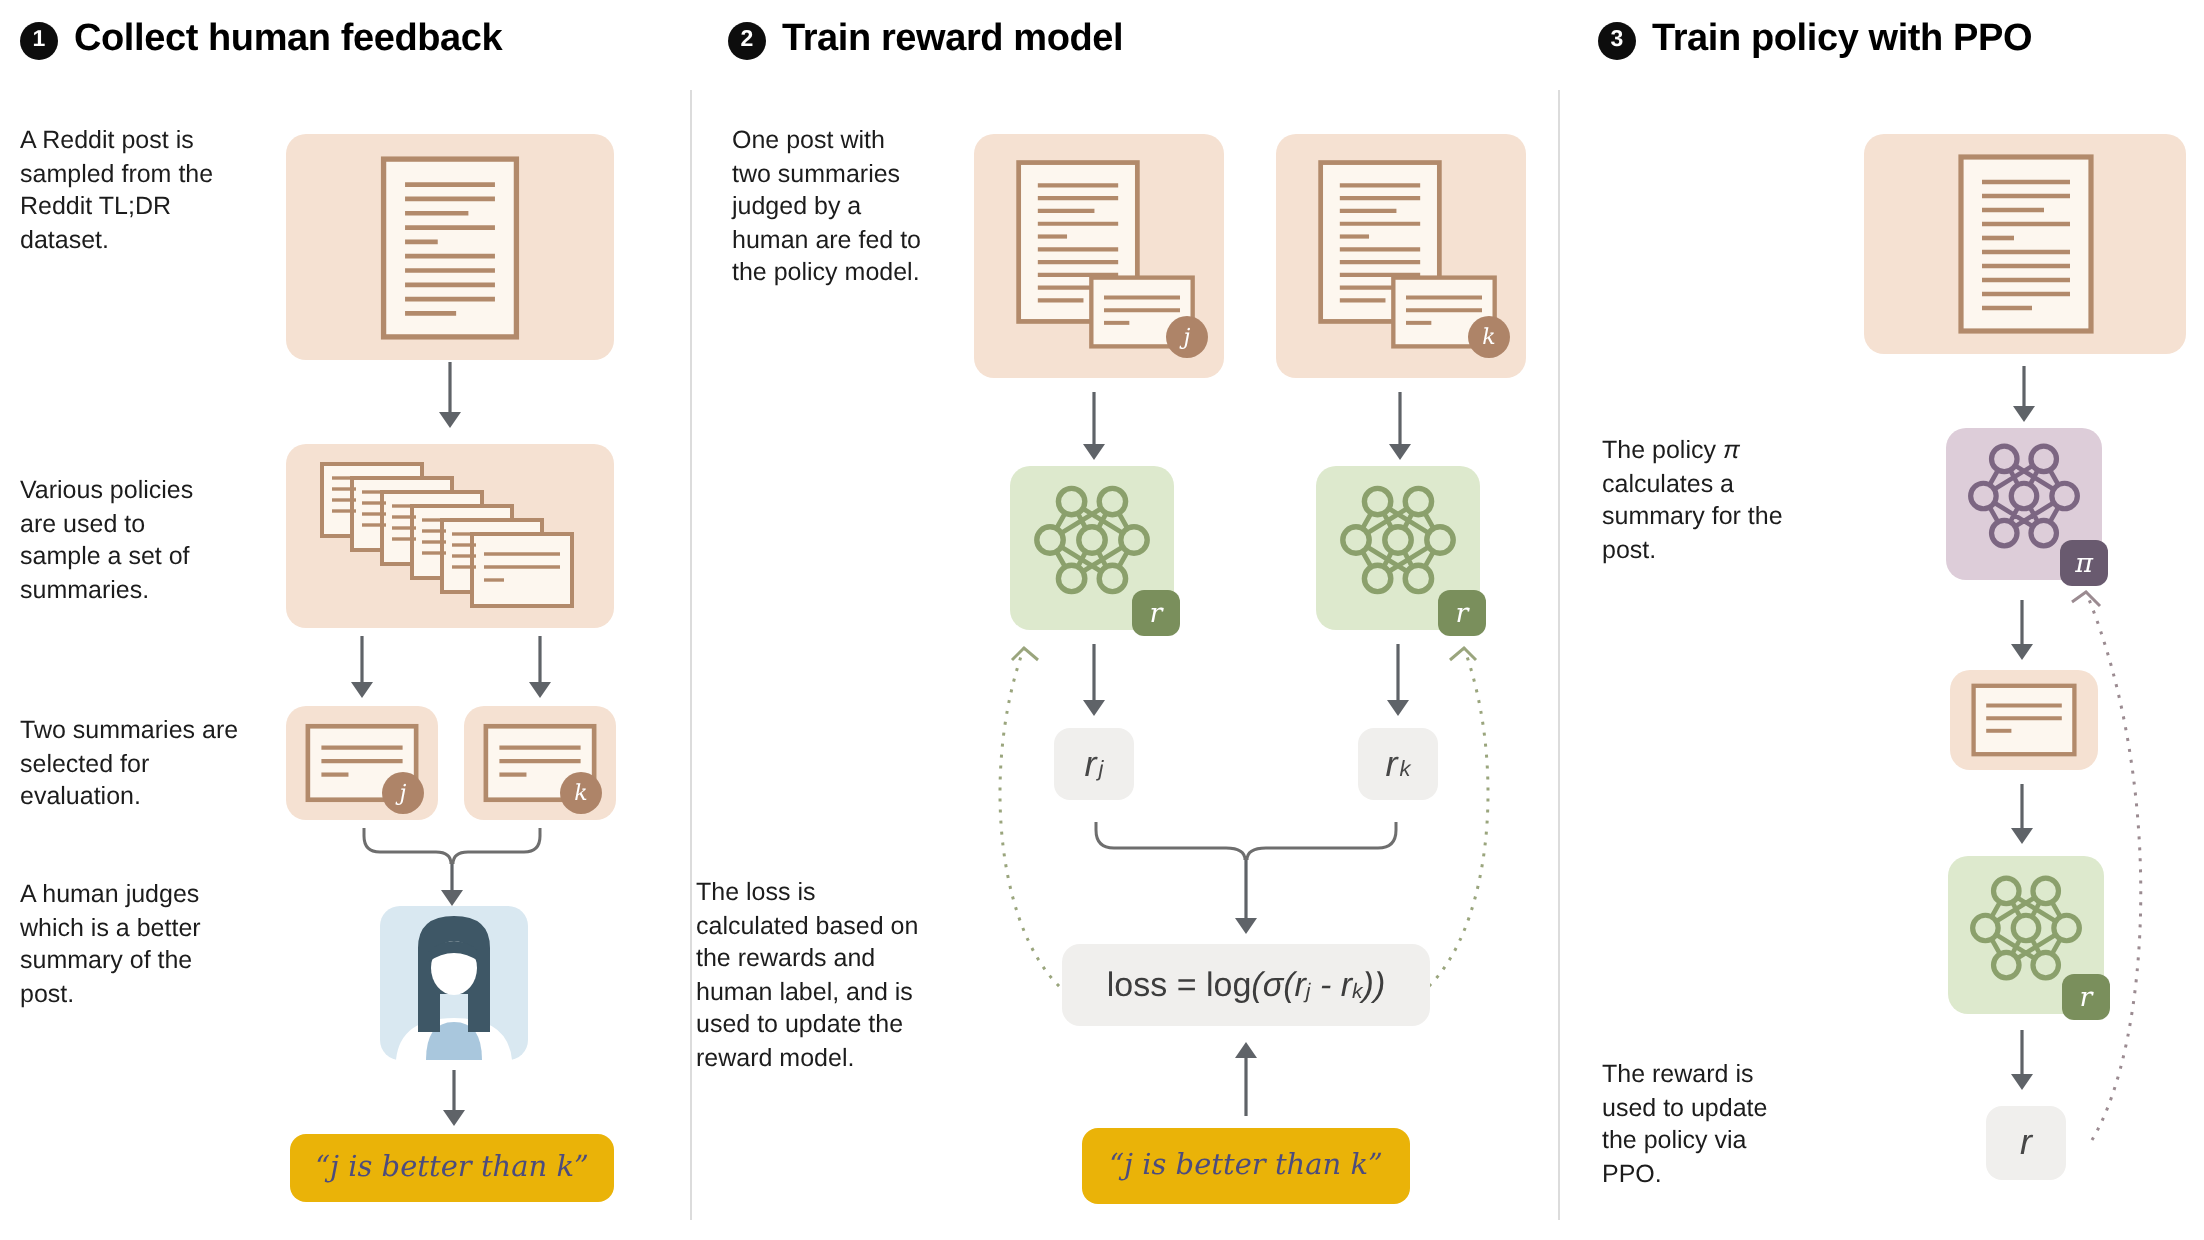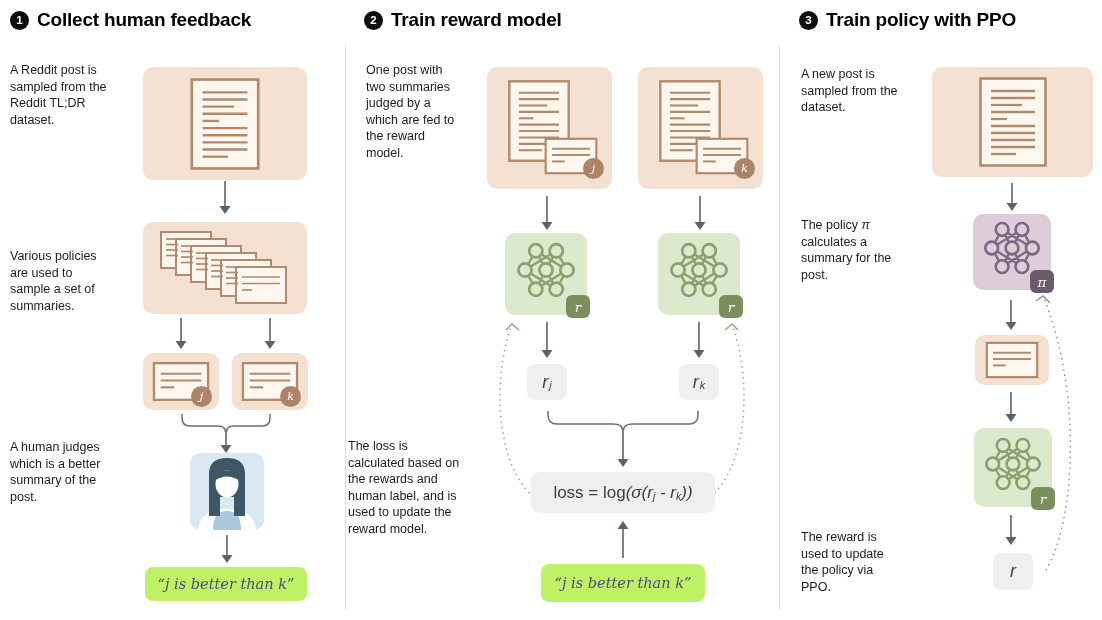--- a/index.html
+++ b/index.html
@@ -9,21 +9,21 @@
   .header{position:absolute;display:flex;align-items:center;gap:8px;white-space:nowrap;}
   .bullet{display:inline-flex;align-items:center;justify-content:center;width:19px;height:19px;
           border-radius:50%;background:#0d0d0d;color:#fff;font-size:11.5px;font-weight:bold;}
   .title{font-size:19px;font-weight:bold;letter-spacing:-0.2px;color:#000;}
   .cap{position:absolute;font-size:12.5px;line-height:1.32;color:#1c1c1c;}
   .box{position:absolute;border-radius:10px;}
   .peach{background:#f5e1d2;}
   .greenbg{background:#dde9cd;}
   .purplebg{background:#ddcdd9;}
   .bluebg{background:#d9e8f1;}
-  .quote{position:absolute;background:#bef264;border-radius:8px;display:flex;align-items:center;
+  .quote{position:absolute;background:#eab308;border-radius:8px;display:flex;align-items:center;
          justify-content:center;font-family:"DejaVu Serif",serif;font-style:italic;
          font-size:14.5px;color:#4c4c7e;}
   .flex-center{display:flex;align-items:center;justify-content:center;}
   .corner-badge{position:absolute;right:-3px;bottom:-3px;width:24px;height:23px;border-radius:6px;
          display:flex;align-items:center;justify-content:center;color:#fff;
          font-family:"DejaVu Serif",serif;font-style:italic;font-size:13.5px;}
   .badge-green{background:#7a8f5c;}
   .badge-purple{background:#695a6f;}
   .circ-badge{position:absolute;width:21px;height:21px;border-radius:50%;background:#ae8468;
          color:#fff;display:flex;align-items:center;justify-content:center;
@@ -69,21 +69,21 @@
           <line x1="13" y1="78" x2="38" y2="78"></line>
       </g>
     </svg>
   </div>
 
   <svg style="left:218px;top:181px;" width="14" height="33">
     <line x1="7" y1="0" x2="7" y2="26" stroke="#5f6368" stroke-width="1.6"></line>
     <polygon points="1.5,25 12.5,25 7,33" fill="#5f6368"></polygon>
   </svg>
 
-  <div class="cap" style="left:10px;top:248px;width:105px;">Various policies are used to sample a set of summaries.</div>
+  <div class="cap" style="left:10px;top:237px;width:105px;">Various policies are used to sample a set of summaries.</div>
 
   <div class="box peach flex-center" style="left:143px;top:222px;width:164px;height:92px;">
     <svg class="rel" width="132" height="76" viewBox="0 0 132 76">
       <g stroke="#b28a6b" stroke-width="2" fill="#fdf7ef">
         <rect x="2" y="2" width="50" height="36"></rect>
           <rect x="17" y="9" width="50" height="36"></rect>
         <rect x="32" y="16" width="50" height="36"></rect>
           <rect x="47" y="23" width="50" height="36"></rect>
         <rect x="62" y="30" width="50" height="36"></rect>
           <rect x="77" y="37" width="50" height="36"></rect>
@@ -118,20 +118,21 @@
 
   <svg style="left:174px;top:318px;" width="14" height="31">
     <line x1="7" y1="0" x2="7" y2="24" stroke="#5f6368" stroke-width="1.6"></line>
     <polygon points="1.5,23 12.5,23 7,31" fill="#5f6368"></polygon>
   </svg>
   <svg style="left:263px;top:318px;" width="14" height="31">
     <line x1="7" y1="0" x2="7" y2="24" stroke="#5f6368" stroke-width="1.6"></line>
     <polygon points="1.5,23 12.5,23 7,31" fill="#5f6368"></polygon>
   </svg>
 
+  <div class="cap" style="left:10px;top:357px;width:110px;">Two summaries are selected for evaluation.</div>
 
   <div class="box peach" style="left:143px;top:353px;width:76px;height:57px;">
     <svg style="left:9px;top:8px;" width="58" height="41" viewBox="0 0 60 42">
       <rect x="2" y="2" width="56" height="38" fill="#fdf7ef" stroke="#b28a6b" stroke-width="2.4"></rect>
       <g stroke="#b28a6b" stroke-width="2.2">
         <line x1="9" y1="13" x2="51" y2="13"></line>
           <line x1="9" y1="20" x2="51" y2="20"></line>
           <line x1="9" y1="27" x2="23" y2="27"></line>
       </g>
     </svg>
@@ -173,21 +174,21 @@
     <polygon points="1.5,20 12.5,20 7,28" fill="#5f6368"></polygon>
   </svg>
 
   <div class="quote" style="left:145px;top:567px;width:162px;height:34px;">“j is better than k”</div>
 
   <div class="header" style="left:364px;top:9px;">
     <span class="bullet">2</span>
     <span class="title">Train reward model</span>
   </div>
 
-  <div class="cap" style="left:366px;top:62px;width:95px;">One post with two summaries judged by a which are fed to the reward model.</div>
+  <div class="cap" style="left:366px;top:62px;width:95px;">One post with two summaries judged by a human are fed to the policy model.</div>
 
   <div class="box peach" style="left:487px;top:67px;width:125px;height:122px;">
     <svg style="left:20px;top:12px;" width="64" height="84" viewBox="0 0 70 92">
       <rect x="2.5" y="2.5" width="65" height="87" fill="#fdf7ef" stroke="#b28a6b" stroke-width="2.6"></rect>
       <g stroke="#b28a6b" stroke-width="2.3">
         <line x1="13" y1="15" x2="57" y2="15"></line>
           <line x1="13" y1="22" x2="57" y2="22"></line>
         <line x1="13" y1="29" x2="44" y2="29"></line>
           <line x1="13" y1="36" x2="57" y2="36"></line>
         <line x1="13" y1="43" x2="29" y2="43"></line>
@@ -320,21 +321,20 @@
     <polygon points="1.5,9 12.5,9 7,1" fill="#5f6368"></polygon>
   </svg>
 
   <div class="quote" style="left:541px;top:564px;width:164px;height:38px;">“j is better than k”</div>
 
   <div class="header" style="left:799px;top:9px;">
     <span class="bullet">3</span>
     <span class="title">Train policy with PPO</span>
   </div>
 
-  <div class="cap" style="left:801px;top:66px;width:112px;">A new post is sampled from the dataset.</div>
 
   <div class="box peach flex-center" style="left:932px;top:67px;width:161px;height:110px;">
     <svg class="rel" width="70" height="92" viewBox="0 0 70 92">
       <rect x="2.5" y="2.5" width="65" height="87" fill="#fdf7ef" stroke="#b28a6b" stroke-width="2.6"></rect>
       <g stroke="#b28a6b" stroke-width="2.3">
         <line x1="13" y1="15" x2="57" y2="15"></line>
           <line x1="13" y1="22" x2="57" y2="22"></line>
         <line x1="13" y1="29" x2="44" y2="29"></line>
           <line x1="13" y1="36" x2="57" y2="36"></line>
         <line x1="13" y1="43" x2="29" y2="43"></line>

